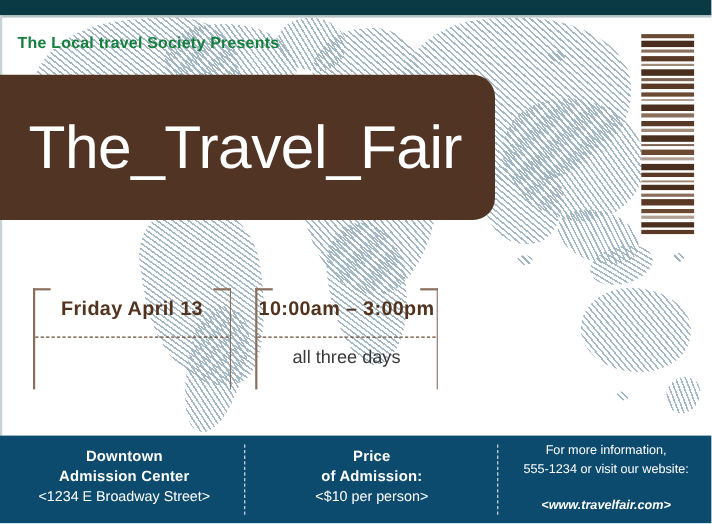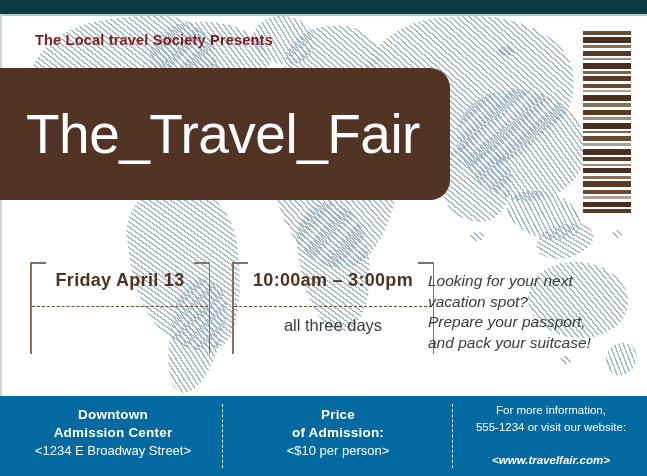--- a/index.html
+++ b/index.html
@@ -150,25 +150,25 @@
   
   .speck { position: absolute;
     background-image: repeating-linear-gradient(45deg,
       #9fb4c2 0px, #9fb4c2 1.4px,
       rgba(255,255,255,0) 1.4px, rgba(255,255,255,0) 4.2px);
     border-radius: 50%; }
 
   
   .presenter {
     position: absolute;
-    left: 35px;
+    left: 16px;
     top: 32px;
     font-size: 14.5px;
     font-weight: bold;
-    color: #7f1d1d;
+    color: #15803d;
     letter-spacing: 0.2px;
     white-space: nowrap;
   }
 
   
   .title-banner {
     position: absolute;
     left: -20px;
     top: 68px;
     width: 470px;
@@ -248,21 +248,21 @@
     position: absolute;
     left: 0; right: 0; top: 54px;
     text-align: center;
     font-size: 16.5px;
     font-weight: 400;
     color: #3a3a3a;
     white-space: nowrap;
   }
 
   #box-date  { left: 30px;  width: 180px; }
-  #box-time  { left: 232px; width: 202px; }
+  #box-time  { left: 232px; width: 166px; }
 
   
   .tagline {
     position: absolute;
     left: 428px;
     top: 271px;
     width: 210px;
     font-size: 15.5px;
     font-style: italic;
     color: #3b3b3b;
@@ -270,21 +270,21 @@
   }
   .tagline div { white-space: nowrap; }
 
   
   .footer {
     position: absolute;
     left: 0;
     top: 396px;
     width: 647px;
     height: 80px;
-    background: #0369a1;
+    background: #0c4a6e;
   }
   .footer-sep {
     position: absolute;
     top: 8px;
     width: 0;
     height: 64px;
     border-left: 1.5px dashed #e8eef0;
   }
   #sep-1 { left: 222px; }
   #sep-2 { left: 452px; }
@@ -433,26 +433,20 @@
   <div class="info-box" id="box-time">
     <div class="bracket-tl"></div>
     <div class="bracket-tr"></div>
     <div class="rail-l"></div>
     <div class="rail-r"></div>
     <div class="divider"></div>
     <div class="info-primary">10:00am – 3:00pm</div>
     <div class="info-secondary">all three days</div>
   </div>
 
-  <div class="tagline">
-    <div>Looking for your next</div>
-    <div>vacation spot?</div>
-    <div>Prepare your passport,</div>
-    <div>and pack your suitcase!</div>
-  </div>
 
   <div class="footer">
     <div class="footer-sep" id="sep-1"></div>
     <div class="footer-sep" id="sep-2"></div>
 
     <div class="f-col" id="f-venue">
       <div class="f-bold">Downtown</div>
       <div class="f-bold">Admission Center</div>
       <div class="f-reg">&lt;1234 E Broadway Street&gt;</div>
     </div>

